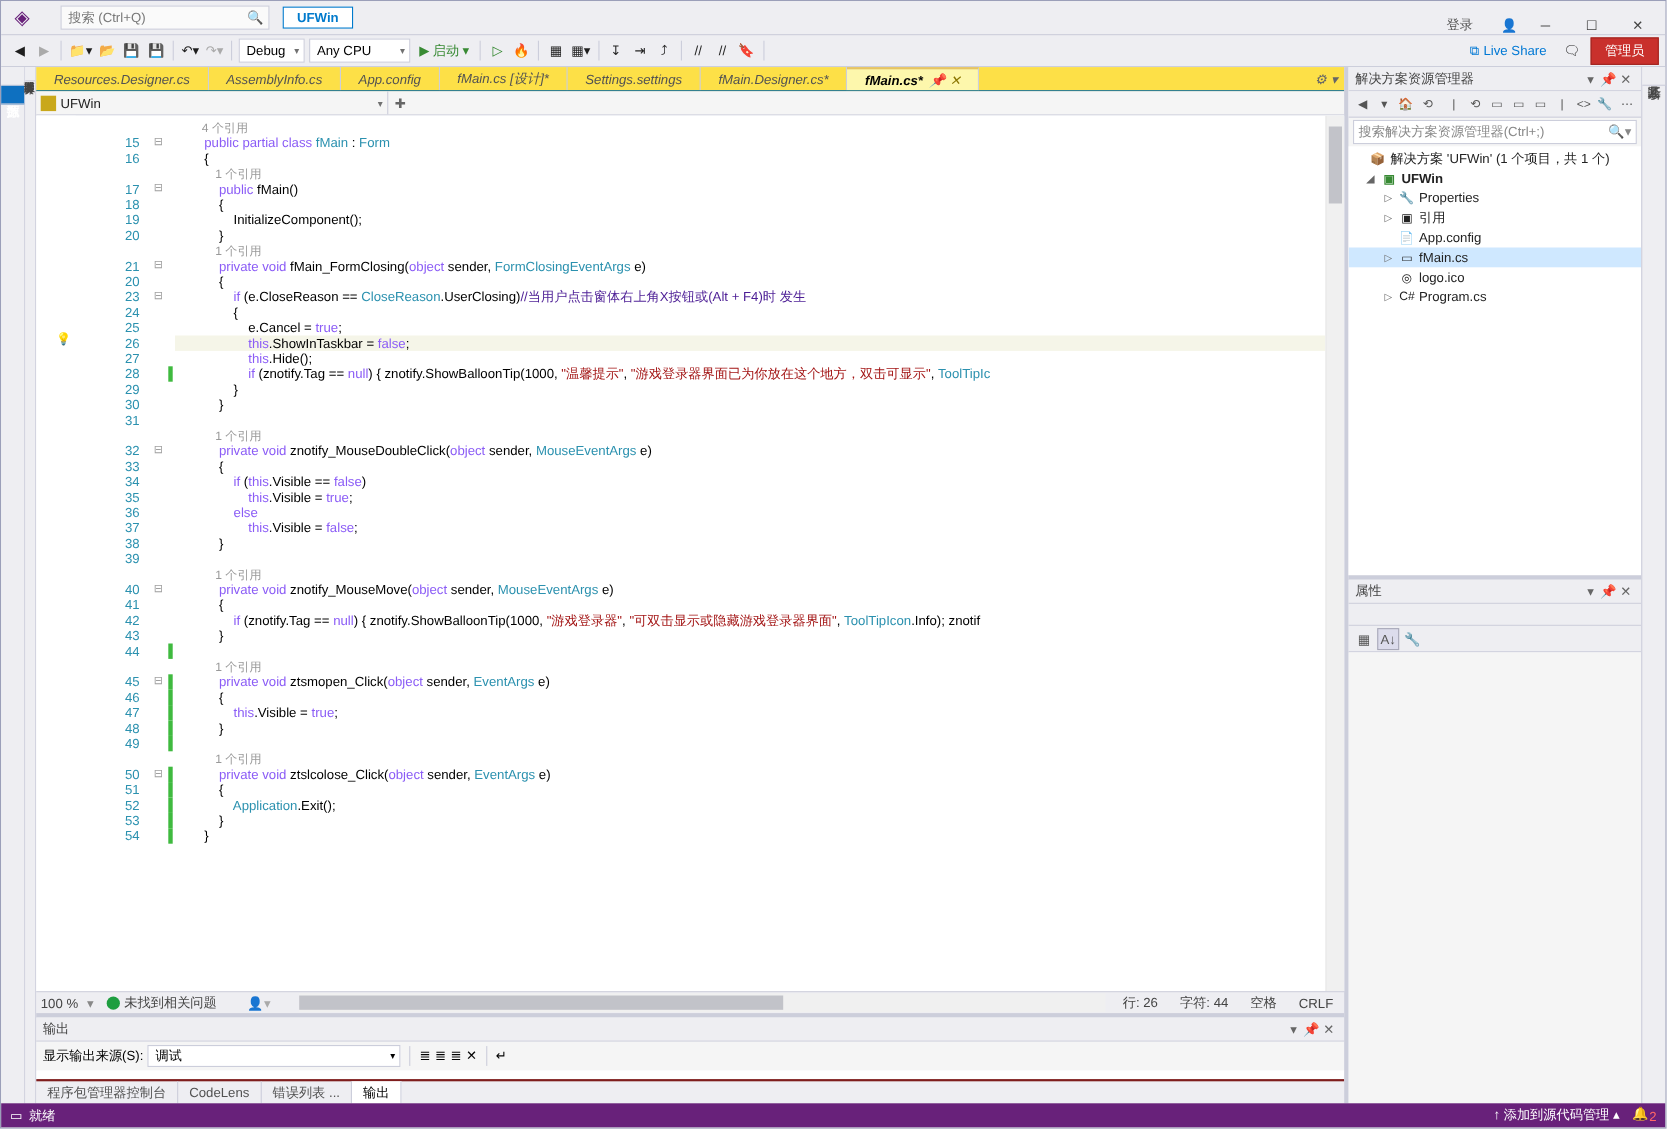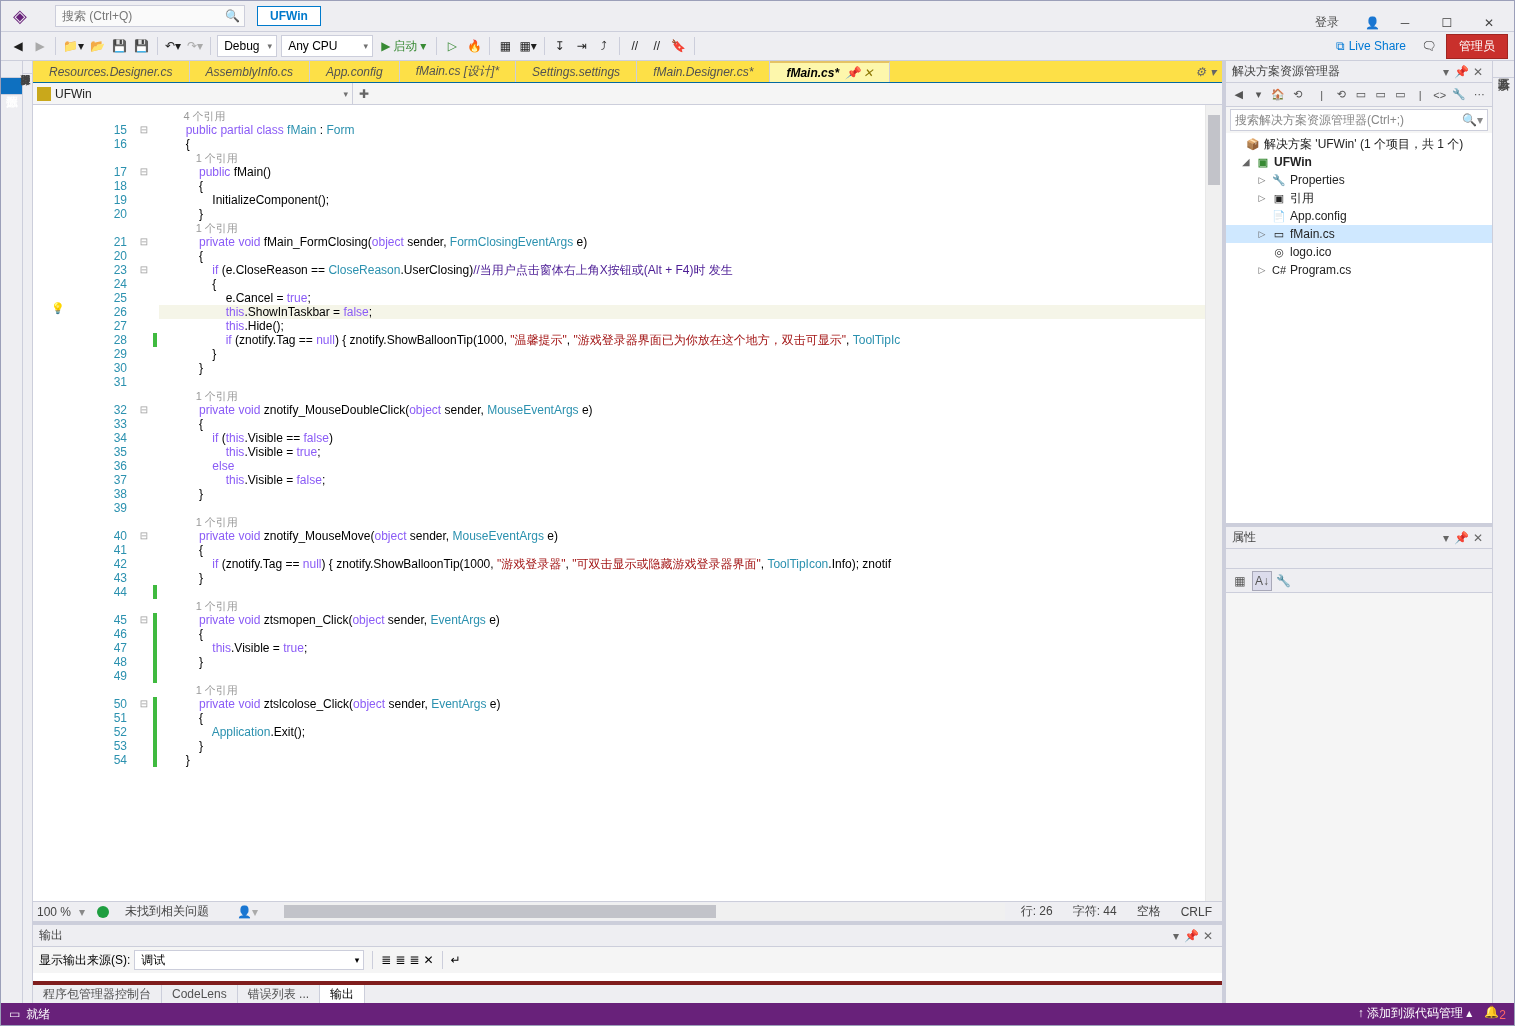--- a/index.html
+++ b/index.html
@@ -52,32 +52,32 @@
 .code .hl-line { background:#f5f5e8; }
 .kw { color:#8b5cf6; }
 .type { color:#2b91af; }
 .str { color:#a31515; }
 .cmt { color:#4c1d95; }
 .ref { color:#999999; font-size:11px; }
 .editor-scroll-v { width:17px; background:#f0f0f0; border-left:1px solid #e8e8e8; position:relative; }
 .editor-scroll-v .thumb-v { position:absolute; left:2px; right:2px; top:10px; height:70px; background:#c2c3c9; }
 .editor-status { height:20px; display:flex; align-items:center; background:#eeeef2; border-top:1px solid #cccedb; font-size:11px; color:#444; }
 .editor-status .zoom { padding:0 4px; }
-.editor-status .noissue { display:flex; align-items:center; gap:16px; padding:0 8px; }
+.editor-status .noissue { display:flex; align-items:center; gap:4px; padding:0 8px; }
 .editor-status .noissue .dot { width:12px; height:12px; border-radius:50%; background:#1e9e40; display:inline-block; }
 .editor-status .scroll-h { flex:1; height:17px; background:#f0f0f0; margin:0 6px; position:relative; }
 .editor-status .scroll-h .thumb-h { position:absolute; top:2px; bottom:2px; left:0; width:60%; background:#c2c3c9; }
 .editor-status .pos { padding:0 10px; }
 .output-panel { height:60px; display:flex; flex-direction:column; border-top:4px solid #cccedb; }
 .output-tools { height:26px; display:flex; align-items:center; padding:0 6px; background:#f5f5f5; gap:4px; }
 .output-tools .lbl { }
 .output-tools .combo2 { width:230px; height:20px; border:1px solid #cccedb; background:#fff; padding:0 18px 0 6px; position:relative; display:flex; align-items:center; }
 .output-tools .combo2::after { content:"▾"; position:absolute; right:4px; font-size:9px; }
 .output-body { flex:1; background:#fff; }
-.bottom-tabs { height:22px; display:flex; background:#eeeef2; border-top:4px solid #7f1d1d; }
+.bottom-tabs { height:22px; display:flex; background:#eeeef2; border-top:2px solid #7f1d1d; }
 .bottom-tab { padding:0 10px; display:flex; align-items:center; border-right:1px solid #cccedb; color:#525252; }
 .bottom-tab.active { background:#fff; color:#000; }
 .right-panels { width:270px; display:flex; flex-direction:column; border-left:4px solid #cccedb; }
 .panel-hdr { height:22px; background:#eeeef2; display:flex; align-items:center; padding:0 6px; color:#444; border-bottom:1px solid #cccedb; }
 .panel-hdr .t { flex:1; }
 .panel-hdr .i { width:16px; text-align:center; color:#666; }
 .solexp { flex:1; display:flex; flex-direction:column; background:#f5f5f5; min-height:0; }
 .solexp-tools { height:24px; display:flex; align-items:center; padding:0 4px; gap:2px; border-bottom:1px solid #cccedb; color:#555; background:#eeeef2; }
 .solexp-tools span { width:18px; height:18px; display:flex; align-items:center; justify-content:center; font-size:11px; }
 .solexp-search { height:22px; margin:2px 4px; border:1px solid #cccedb; background:#fff; display:flex; align-items:center; padding:0 22px 0 4px; color:#888; font-size:11px; position:relative; }

